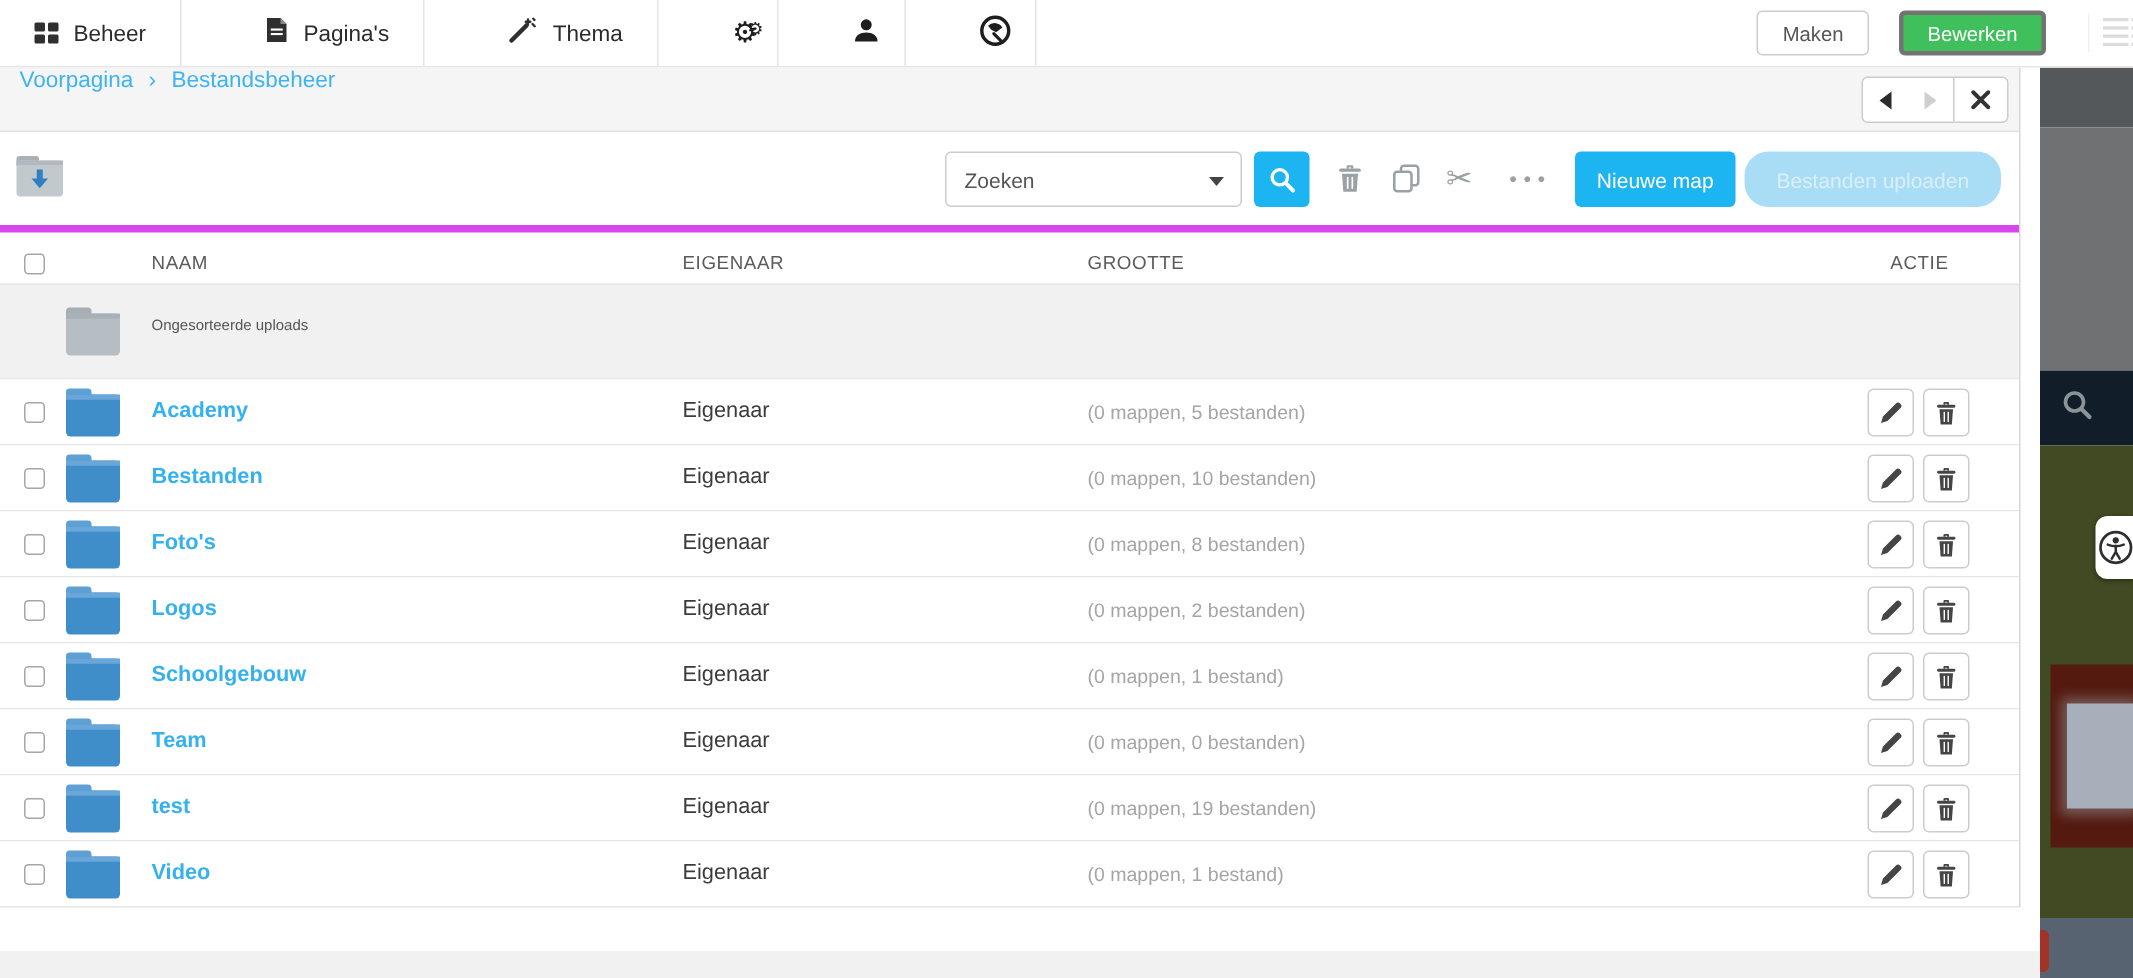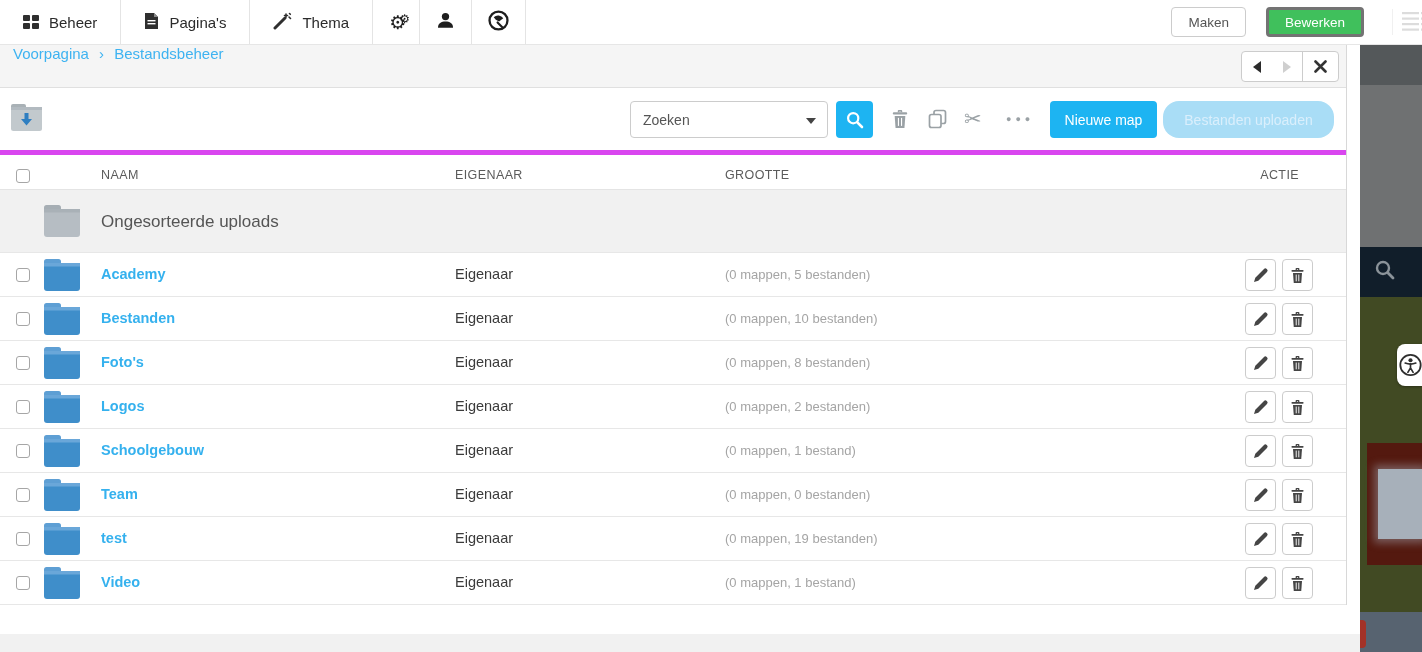--- a/index.html
+++ b/index.html
@@ -4,21 +4,21 @@
 <style>
   * { box-sizing: border-box; margin: 0; padding: 0; }
   html,body { width:1422px; height:652px; }
   body {
     font-family: "Liberation Sans", sans-serif;
     background:#fff; position:relative; overflow:hidden; color:#2d2d2d;
   }
   
   .topbar { position:absolute; top:0; left:0; width:1422px; height:45px;
     background:#fff; border-bottom:1px solid #e6e6e6; z-index:30; }
-  .menu { display:flex; height:44px; }
+  .menu { display:flex; height:44px;gap:33px; }
   .menu-item { display:flex; align-items:center; gap:10px; padding:0 23px;
     border-right:1px solid #e4e4e4; font-size:15px; color:#2b2b2b; cursor:pointer; }
   .menu-item.icon-only { padding:0 16px; }
   .grid-icon { display:grid; grid-template-columns:7px 7px; grid-template-rows:6px 6px; gap:2px; }
   .grid-icon i { background:#2f2f2f; border-radius:1px; }
   .gears { font-size:19px; line-height:1; color:#1e1e1e; letter-spacing:-7px; }
   .gears .small { font-size:12px; vertical-align:top; }
   .topbar-right { position:absolute; right:0; top:0; height:44px; display:flex; align-items:center; }
   .btn-maken { height:30px; padding:0 16px; background:#fff; border:1px solid #ccc;
     border-radius:4px; font-size:13.5px; color:#555; margin-right:20px; cursor:pointer;
@@ -66,21 +66,21 @@
     cursor:default; font-family:inherit; }
   
   .thead { height:40px; border-top:5px solid #d946ef; border-bottom:1px solid #e4e4e4;
     position:relative; font-size:12.5px; color:#5b5b5b; letter-spacing:.4px; }
   .thead span { position:absolute; top:13px; }
   .h-name { left:101px; } .h-owner { left:455px; } .h-size { left:725px; } .h-action { right:47px; }
   .cb { position:absolute; left:16px; top:50%; margin-top:-7px; width:14px; height:14px;
     border:1px solid #a6a6a6; border-radius:3px; background:#fff; cursor:pointer; }
   .row-unsorted { height:63px; background:#f1f1f1; border-bottom:1px solid #e7e7e7; position:relative; }
   .row-unsorted .ficon { position:absolute; left:42px; top:14px; }
-  .row-unsorted .uname { position:absolute; left:101px; top:22px; font-size:17px; color:#555; cursor:pointer; }
+  .row-unsorted .uname { position:absolute; left:101px; top:22px; font-size:10px; color:#555; cursor:pointer; }
   .frow { height:44px; border-bottom:1px solid #e7e7e7; position:relative; background:#fff; }
   .ficon { position:absolute; left:42px; top:5px; cursor:pointer; }
   .fname { position:absolute; left:101px; top:13px; font-size:14.5px; color:#35b1ee;
     text-decoration:none; cursor:pointer;font-weight:bold; }
   .fowner { position:absolute; left:455px; top:13px; font-size:14.5px; color:#3b3b3b; }
   .fsize { position:absolute; left:725px; top:14px; font-size:13px; color:#a5a5a5; }
   .abtn { position:absolute; top:6px; width:31px; height:32px; background:#fff;
     border:1px solid #ccc; border-radius:4px; display:flex; align-items:center;
     justify-content:center; color:#4a4a4a; cursor:pointer; }
   .abtn.edit { right:70px; } .abtn.del { right:33px; }

